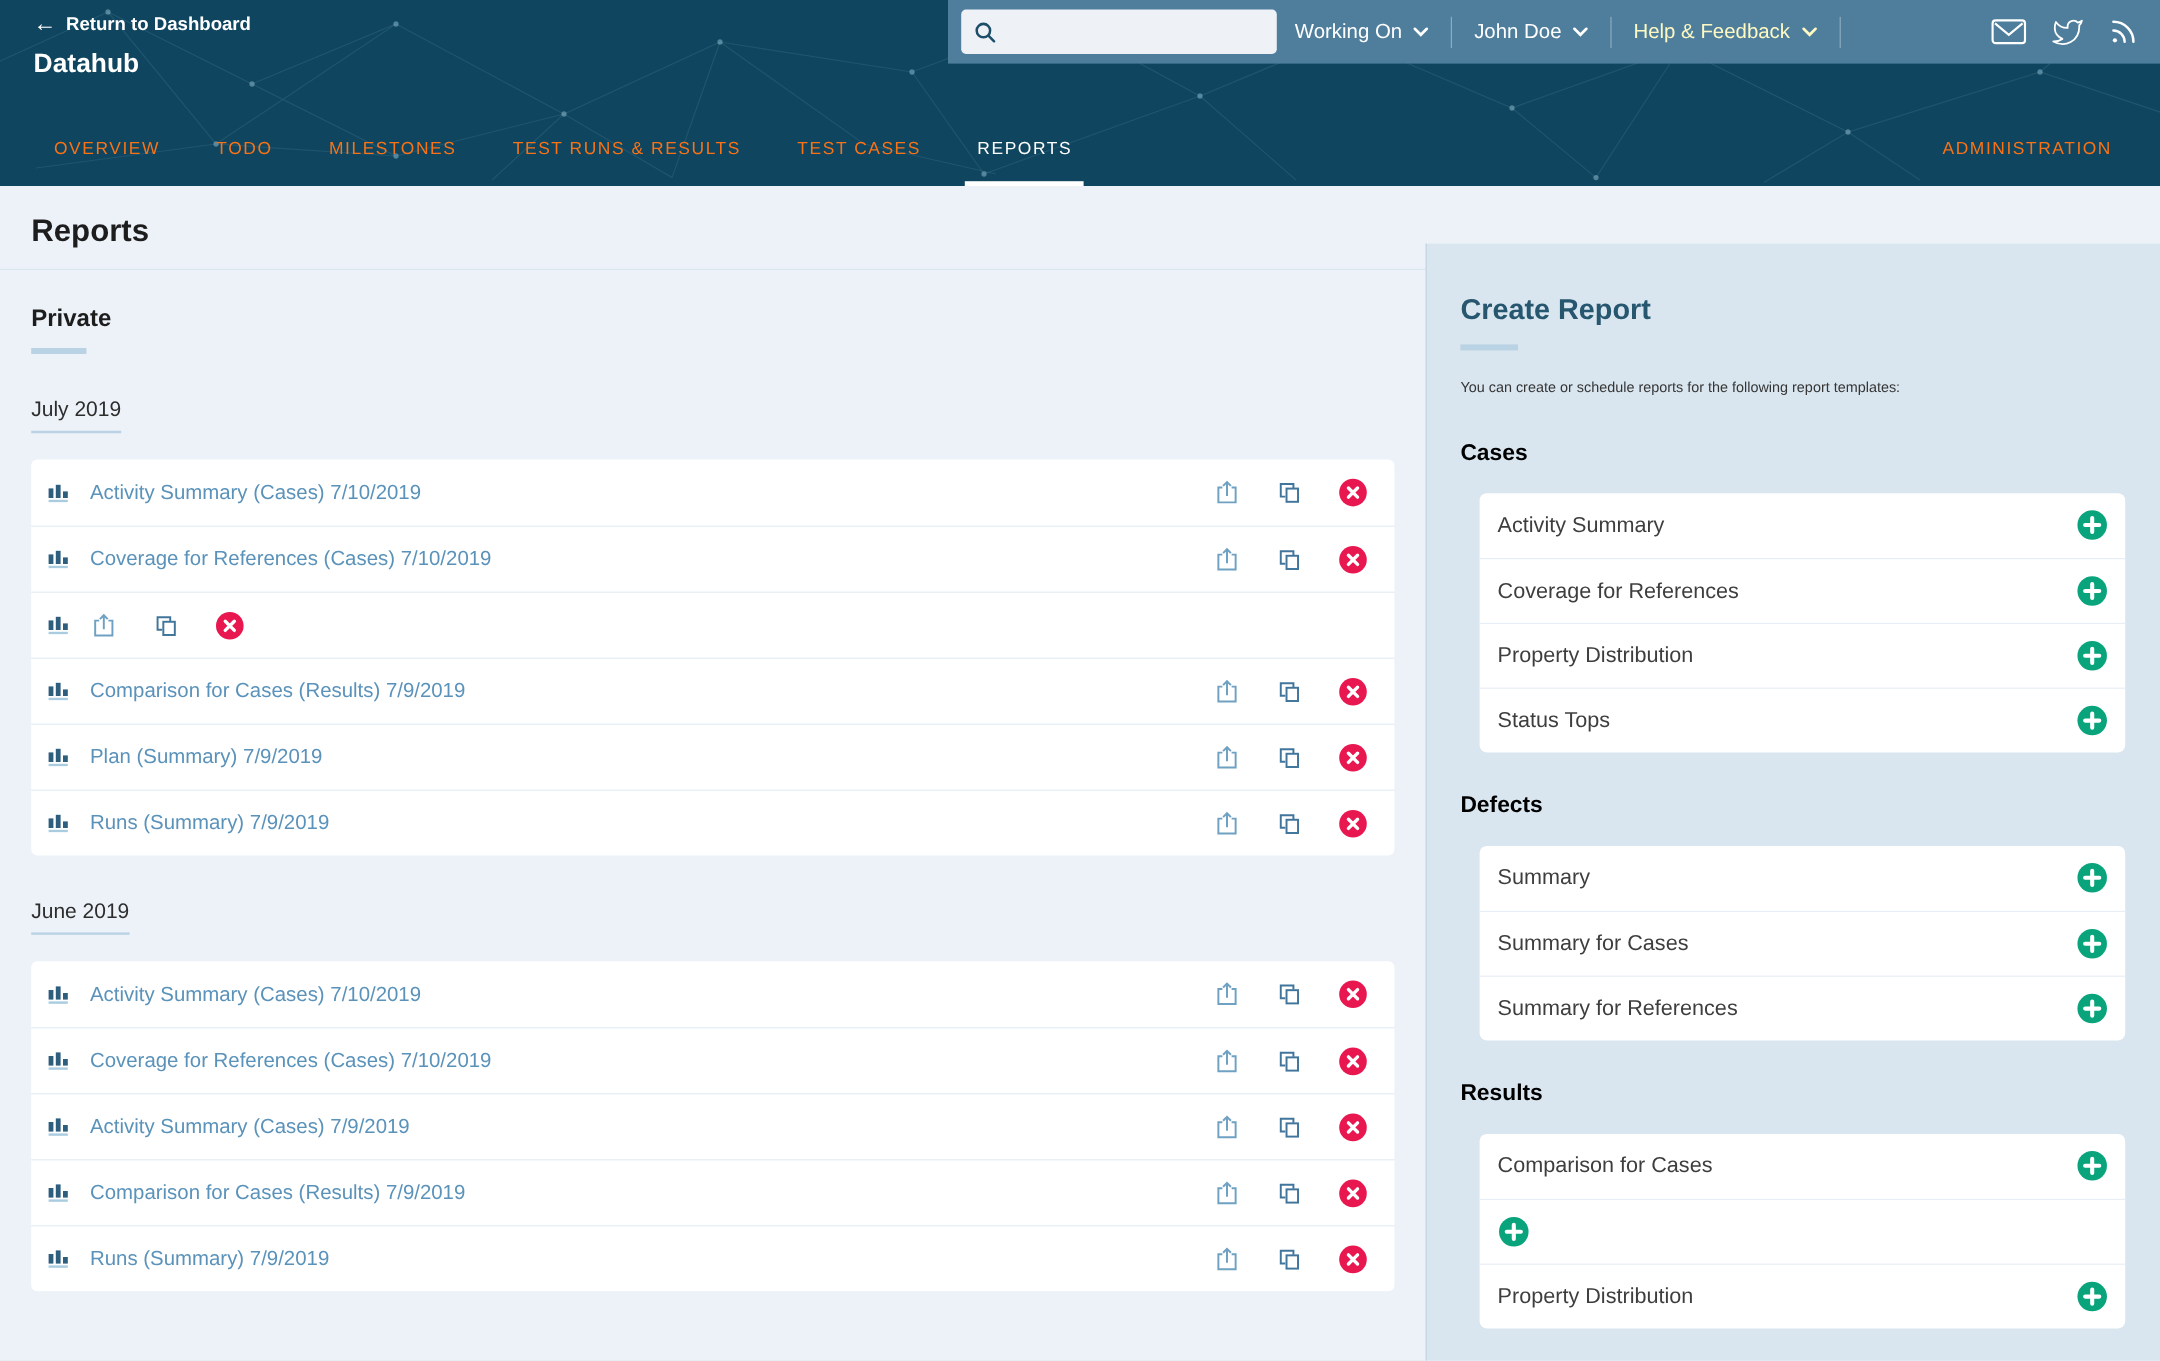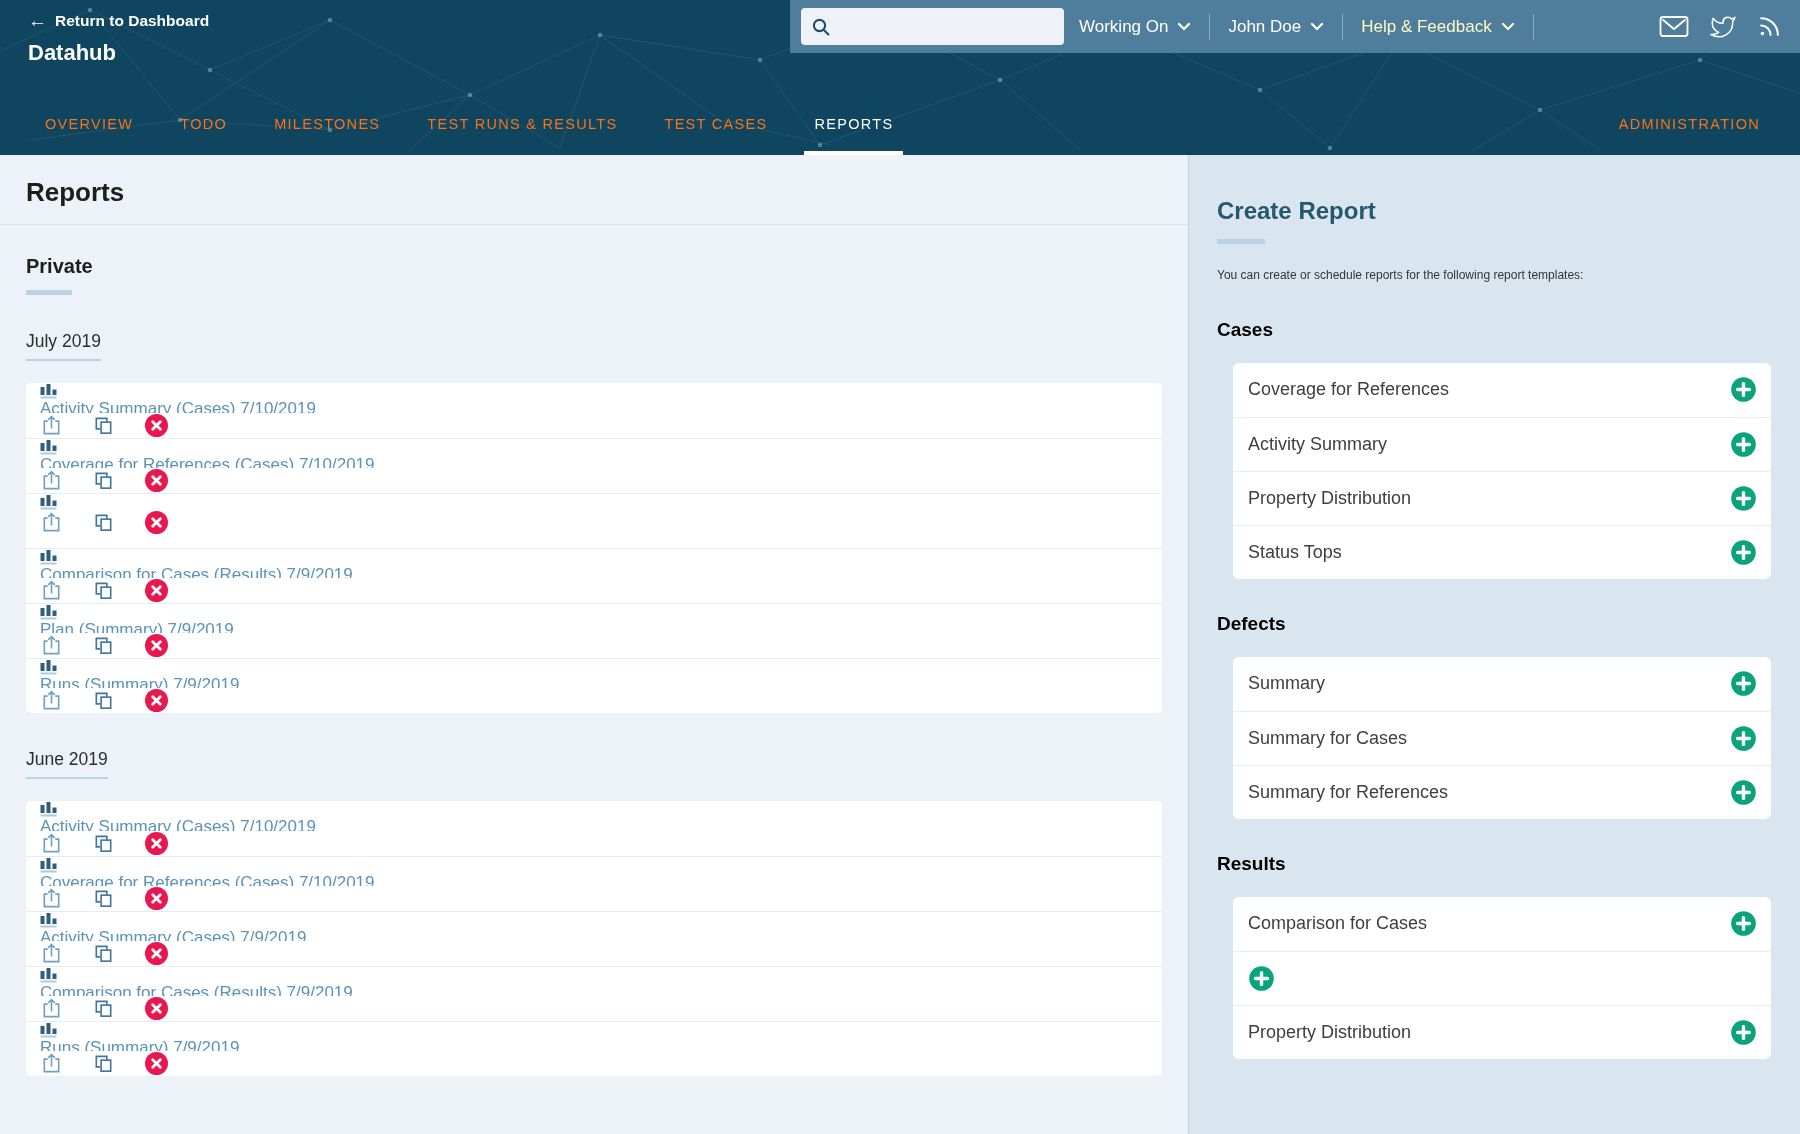--- a/index.html
+++ b/index.html
@@ -38,31 +38,31 @@
   .content { display:flex; height:979px; }
   .main-col { flex:1 1 auto; min-width:0; padding:0 26px; overflow:hidden; }
   .page-title { margin:22px 0 0; font-size:26px; font-weight:700; color:#1d1d1d; }
   .title-divider { height:1px; background:#dbe5ee; margin:16px -26px 0; }
   .section-title { margin:30px 0 0; font-size:20px; font-weight:700; color:#1d1d1d; }
   .section-bar { width:46px; height:5px; background:#b9d3e4; margin-top:12px; }
 
   .month-heading { display:inline-block; margin:36px 0 0; font-size:17.5px; font-weight:400; color:#2d2d2d;
                    padding-bottom:7px; border-bottom:2px solid #b9d3e4; }
   .report-list { margin-top:22px; background:#fff; border-radius:5px; }
-  .report-row { display:flex; align-items:flex-start; height:55px; padding:0 22px 0 14px;flex-direction:column; }
+  .report-row { display:flex; align-items:center; height:55px; padding:0 22px 0 14px; }
   .report-row + .report-row { border-top:1px solid #e3edf4; }
   .chart-icon { display:flex; margin-right:17px; flex:0 0 auto; }
   .report-link { flex:1 1 auto; color:#5a92ba; font-size:17px; text-decoration:none; white-space:nowrap;
                  overflow:hidden; text-overflow:ellipsis; }
   .row-actions { display:flex; align-items:center; gap:29px; flex:0 0 auto; }
   .icon-btn { display:flex; background:none; border:0; padding:0; cursor:pointer; }
   .icon-btn span { display:flex; }
 
   
-  .sidebar { flex:0 0 612px; background:#d9e6ef; border-left:1px solid #c3d5e2; padding:28px 30px 0 28px; overflow:hidden; }
+  .sidebar { flex:0 0 612px; background:#d9e6ef; border-left:1px solid #c3d5e2; padding:28px 30px 0 28px; overflow:hidden;margin-top:48px; }
   .sb-title { margin:14px 0 0; font-size:24px; font-weight:700; color:#27566f; }
   .sb-bar { width:48px; height:5px; background:#b9d3e4; margin-top:14px; }
   .sb-desc { margin:22px 0 0; font-size:12px; line-height:1.55; color:#353535; max-width:532px; }
   .sb-section-heading { margin:34px 0 0; font-size:19px; font-weight:700; color:#000000; }
   .template-card { margin:22px 0 0 16px; width:538px; background:#fff; border-radius:6px; }
   .template-row { display:flex; align-items:center; height:54px; padding:0 14px 0 15px; }
   .template-row + .template-row { border-top:1px solid #e8eef5; }
   .template-label { flex:1 1 auto; font-size:18px; color:#3e3e3e; white-space:nowrap; }
   .plus-btn { display:flex; background:none; border:0; padding:0; cursor:pointer; }
 </style>
@@ -622,32 +622,32 @@
 
     <aside class="sidebar">
       <h2 class="sb-title">Create Report</h2>
       <div class="sb-bar"></div>
       <p class="sb-desc">You can create or schedule reports for the following report templates:</p>
       <div>
           <section class="sb-section">
             <h3 class="sb-section-heading">Cases</h3>
             <div class="template-card">
               <div class="template-row">
+                <span class="template-label">Activity Summary</span>
+                <button class="plus-btn">
+                  <span style="display: flex;">
+                    <svg width="27" height="27" viewBox="0 0 27 27">
+                      <circle cx="13.5" cy="13.5" r="12.3" fill="#09a37c"></circle>
+                      <path d="M13.5 7.6 V19.4 M7.6 13.5 H19.4" stroke="#fff" stroke-width="3.4" stroke-linecap="round"></path>
+                    </svg>
+                  </span>
+                </button>
+              </div>
+              <div class="template-row">
                 <span class="template-label">Coverage for References</span>
-                <button class="plus-btn">
-                  <span style="display: flex;">
-                    <svg width="27" height="27" viewBox="0 0 27 27">
-                      <circle cx="13.5" cy="13.5" r="12.3" fill="#09a37c"></circle>
-                      <path d="M13.5 7.6 V19.4 M7.6 13.5 H19.4" stroke="#fff" stroke-width="3.4" stroke-linecap="round"></path>
-                    </svg>
-                  </span>
-                </button>
-              </div>
-              <div class="template-row">
-                <span class="template-label">Activity Summary</span>
                 <button class="plus-btn">
                   <span style="display: flex;">
                     <svg width="27" height="27" viewBox="0 0 27 27">
                       <circle cx="13.5" cy="13.5" r="12.3" fill="#09a37c"></circle>
                       <path d="M13.5 7.6 V19.4 M7.6 13.5 H19.4" stroke="#fff" stroke-width="3.4" stroke-linecap="round"></path>
                     </svg>
                   </span>
                 </button>
               </div>
               <div class="template-row">

